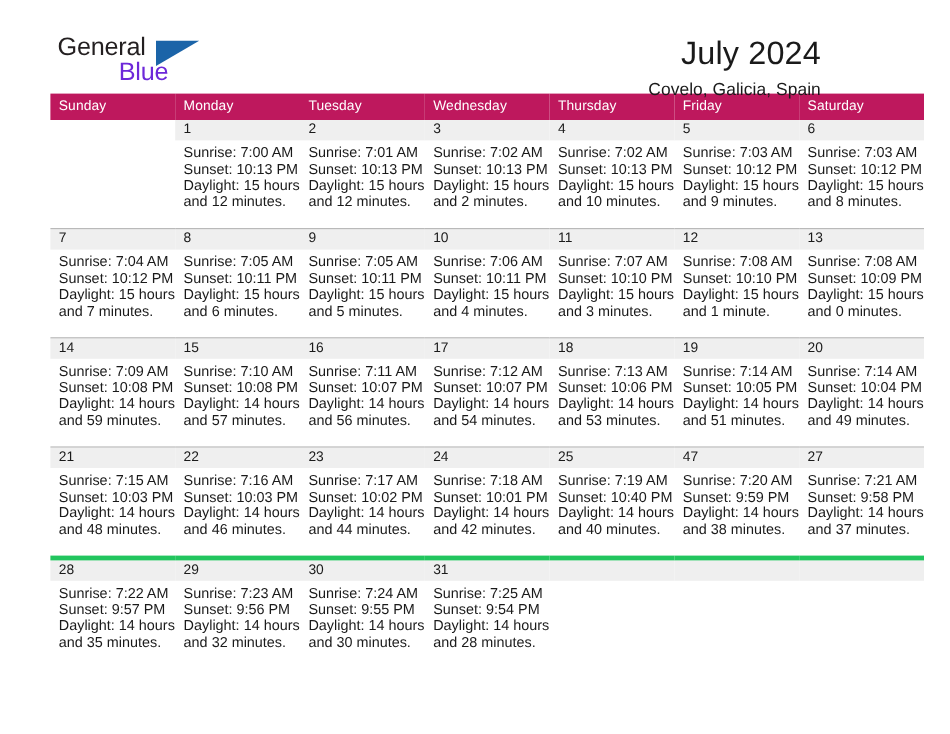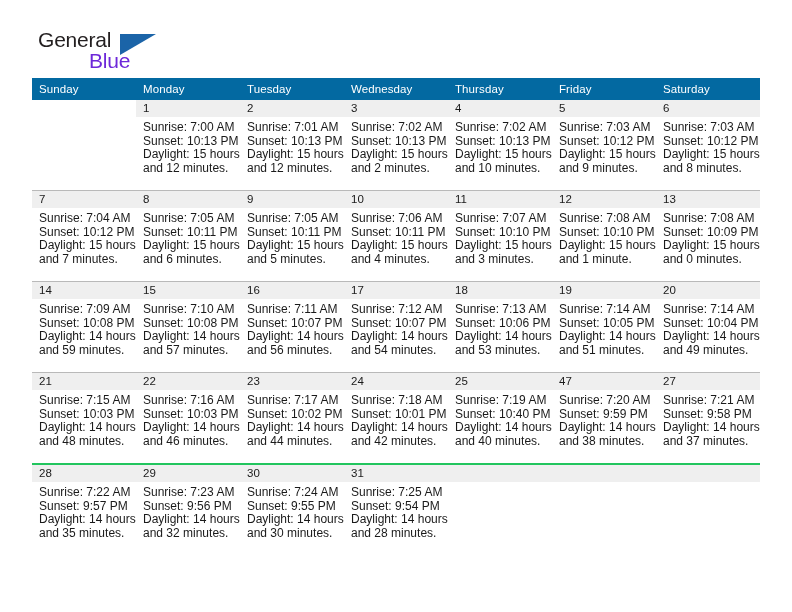--- a/index.html
+++ b/index.html
@@ -12,21 +12,21 @@
     background: #ffffff;
     font-family: "Liberation Sans", sans-serif;
     color: #1a1a1a;
     overflow: hidden;
   }
   .page {
     position: relative;
     width: 728px;
     height: 612px;
     box-sizing: border-box;
-    padding: 0 32px;
+    padding: 0 42px;
   }
 
   
   .topbar {
     display: flex;
     justify-content: space-between;
     align-items: flex-start;
     padding-top: 28px;
     height: 72px;
     box-sizing: border-box;
@@ -87,42 +87,42 @@
   
   .calendar {
     width: 728px;
     margin-top: 6px;
     border-collapse: collapse;
     table-layout: fixed;
   }
   .calendar col { width: 104px; }
 
   .calendar thead th {
-    background: #0369a1;
+    background: #be185d;
     color: #ffffff;
     font-weight: normal;
     font-size: 11.5px;
     text-align: left;
     padding: 5px 0 5px 7px;
     height: 20px;
     box-sizing: border-box;
     letter-spacing: 0.1px;
   }
 
   .week-row > td {
     vertical-align: top;
     padding: 0;
     height: 90px;
     border-top: 1px solid #b9b9b9;
   }
   .week-row.first > td {
     border-top: none;
   }
   .week-row.last > td {
-    border-top: 2px solid #22c55e;
+    border-top: 4px solid #22c55e;
     margin-left: 44px;
   }
 
   .cell-inner {
     height: 90px;
     box-sizing: border-box;
   }
   .daynum {
     background: #efefef;
     height: 17px;
@@ -152,20 +152,24 @@
 <div class="page">
 
   <div class="topbar">
 
     <div class="brand">
       <span class="brand-general">General</span>
       <span class="brand-triangle"></span>
       <span class="brand-blue">Blue</span>
     </div>
 
+    <div class="titles">
+      <div class="cal-title">July 2024</div>
+      <div class="cal-subtitle">Covelo, Galicia, Spain</div>
+    </div>
 
   </div>
 
   <table class="calendar">
     <colgroup>
       <col>
         <col>
         <col>
         <col>
         <col>

